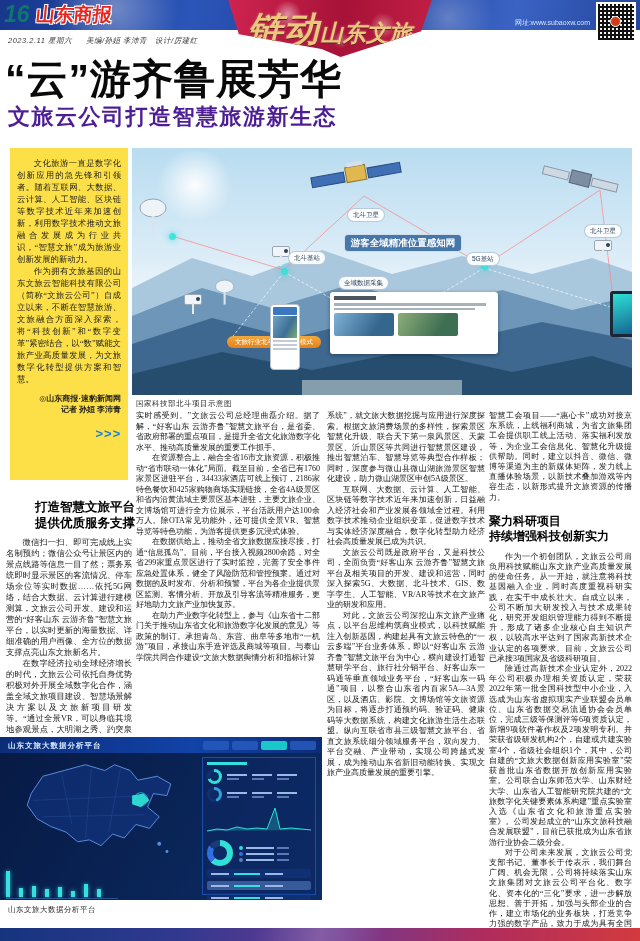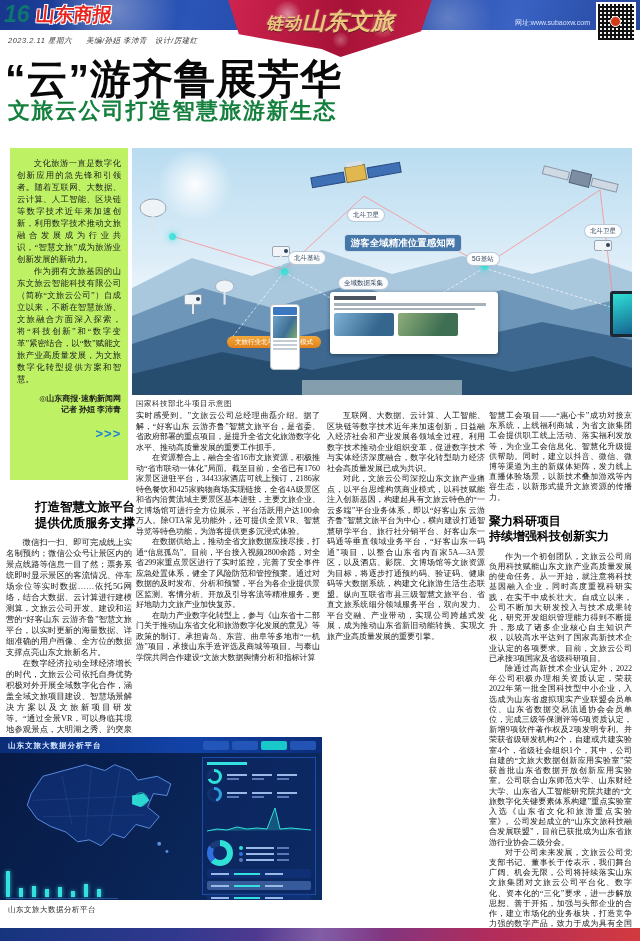--- a/index.html
+++ b/index.html
@@ -31,32 +31,32 @@
   .ribbon{left:224px;top:0;width:212px;height:57px;z-index:4;
     background:linear-gradient(100deg,#d02550 0%,#a81238 55%,#c32046 100%);
     clip-path:polygon(2% 0,98% 0,93% 55%,55% 100%,46% 86%,7% 60%);}
   .ribbon::before{content:'';position:absolute;inset:0;
     background:radial-gradient(circle at 30% 25%,rgba(255,255,255,.5),transparent 9%),
                radial-gradient(circle at 75% 45%,rgba(255,230,200,.45),transparent 8%),
                radial-gradient(circle at 55% 70%,rgba(255,255,255,.3),transparent 7%);}
   .ribbon .btxt{position:absolute;left:0;top:6px;width:100%;text-align:center;
     font-family:"Liberation Sans",sans-serif;font-style:italic;color:#ecc77e;
     text-shadow:0 1px 1px #5e0a1e,0 0 2px rgba(255,240,200,.6);white-space:nowrap;}
-  .ribbon .b1{font-size:17px;font-weight:900;letter-spacing:1px;}
+  .ribbon .b1{font-size:35px;font-weight:900;letter-spacing:1px;}
   .ribbon .b2{font-size:23px;font-weight:700;}
 
   .dateline{left:8px;top:36px;font:7.5px/10px "Liberation Sans",sans-serif;color:#3a3a3a;letter-spacing:.5px;}
   .dateline span{margin-right:14px;font-style:italic;}
 
   
   .h-title{left:5px;top:56px;font:900 41px/46px "Liberation Sans",sans-serif;color:#090909;letter-spacing:1px;white-space:nowrap;}
-  .h-sub{left:8px;top:98px;font:600 22px/26px "Liberation Sans",sans-serif;color:#15803d;letter-spacing:1.5px;white-space:nowrap;}
-
-  
-  .introbox{left:10px;top:148px;width:118px;height:332px;background:#bef264;
+  .h-sub{left:8px;top:104px;font:600 22px/26px "Liberation Sans",sans-serif;color:#4c1d95;letter-spacing:1.5px;white-space:nowrap;}
+
+  
+  .introbox{left:10px;top:148px;width:118px;height:332px;background:#fde047;
     padding:10px 7px 6px 7px;box-sizing:border-box;color:#1c1c1c;
     font-size:8.4px;line-height:12px;text-align:justify;}
   .introbox p{margin:0;text-indent:2em;}
   .credit{margin-top:7px;text-align:right;font-weight:bold;font-size:8px;line-height:11px;}
   .morearrow{margin-top:12px;text-align:right;color:#1f7fd0;
     font:italic 900 13px/14px "Liberation Sans",sans-serif;letter-spacing:1px;}
 
   
   .sideh{left:8px;top:499px;font:bold 12.5px/16px "Liberation Sans",sans-serif;color:#000;margin-left:27px;}
   .sidetext{left:6px;top:537px;width:126px;height:197px;overflow:hidden;
@@ -276,21 +276,23 @@
 <div class="abs cap cap1">国家科技部北斗项目示意图</div>
 
 <div class="col c1">
   <p class="cont">实时感受到。”文旅云公司总经理曲磊介绍。据了解，“好客山东 云游齐鲁”智慧文旅平台，是省委、省政府部署的重点项目，是提升全省文化旅游数字化水平、推动高质量发展的重要工作抓手。</p>
   <p>在资源整合上，融合全省16市文旅资源，积极推动“省市联动一体化”局面。截至目前，全省已有1760家景区进驻平台，34433家酒店可线上预订，2186家特色餐饮和425家购物商场实现链接，全省4A级景区和省内沿黄流域主要景区基本进驻，主要文旅企业、文博场馆可进行全方位展示，平台活跃用户达100余万人。除OTA常见功能外，还可提供全景VR、智慧导览等特色功能，为游客提供更多沉浸式体验。</p>
   <p>在数据供给上，推动全省文旅数据应接尽接，打通“信息孤岛”。目前，平台接入视频2800余路，对全省299家重点景区进行了实时监控，完善了安全事件应急处置体系，健全了风险防范和管控预案。通过对数据的及时发布、分析和预警，平台为各企业提供景区监测、客情分析、开放及引导客流等精准服务，更好地助力文旅产业加快复苏。</p>
   <p>在助力产业数字化转型上，参与《山东省十二部门关于推动山东省文化和旅游数字化发展的意见》等政策的制订。承担青岛、东营、曲阜等多地市“一机游”项目，承接山东手造评选及商城等项目。与泰山学院共同合作建设“文旅大数据舆情分析和指标计算</p>
 </div>
 
 <div class="col c2">
+  <p class="cont">系统”，就文旅大数据挖掘与应用进行深度探索。根据文旅消费场景的多样性，探索景区智慧化升级、联合天下第一泉风景区、天蒙景区、沂山景区等共同进行智慧景区建设，推出智慧泊车、智慧导览等典型合作样板；同时，深度参与微山县微山湖旅游景区智慧化建设，助力微山湖景区申创5A级景区。</p>
   <p>互联网、大数据、云计算、人工智能、区块链等数字技术近年来加速创新，日益融入经济社会和产业发展各领域全过程。利用数字技术推动企业组织变革，促进数字技术与实体经济深度融合，数字化转型助力经济社会高质量发展已成为共识。</p>
+  <p>文旅云公司既是政府平台，又是科技公司，全面负责“好客山东 云游齐鲁”智慧文旅平台及相关项目的开发、建设和运营，同时深入探索5G、大数据、北斗技术、GIS、数字孪生、人工智能、VR/AR等技术在文旅产业的研发和应用。</p>
   <p>对此，文旅云公司深挖山东文旅产业痛点，以平台思维构筑商业模式，以科技赋能注入创新基因，构建起具有文旅云特色的“一云多端”平台业务体系，即以“好客山东 云游齐鲁”智慧文旅平台为中心，横向建设打通智慧研学平台、旅行社分销平台、好客山东一码通等垂直领域业务平台，“好客山东一码通”项目，以整合山东省内百家5A—3A景区，以及酒店、影院、文博场馆等文旅资源为目标，将逐步打通预约码、验证码、健康码等大数据系统，构建文化旅游生活生态联盟。纵向互联省市县三级智慧文旅平台、省直文旅系统细分领域服务平台，双向发力、平台交融、产业带动，实现公司跨越式发展，成为推动山东省新旧动能转换、实现文旅产业高质量发展的重要引擎。</p>
 </div>
 
 <div class="col c3">
   <p class="cont">智慧工会项目——“惠心卡”成功对接京东系统，上线福利商城，为省文旅集团工会提供职工线上活动、落实福利发放等，为企业工会信息化、智慧化升级提供帮助。同时，建立以抖音、微信、微博等渠道为主的新媒体矩阵，发力线上直播体验场景，以新技术叠加游戏等内容生态，以新形式提升文旅资源的传播力。</p>
   <h3>
     <div>聚力科研项目</div>
     <div>持续增强科技创新实力</div>
   </h3>
   <p>作为一个初创团队，文旅云公司肩负用科技赋能山东文旅产业高质量发展的使命任务。从一开始，就注意将科技基因融入企业，同时高度重视科研实践，在实干中成长壮大。自成立以来，公司不断加大研发投入与技术成果转化，研究开发组织管理能力得到不断提升，形成了诸多企业核心自主知识产权，以较高水平达到了国家高新技术企业认定的各项要求。目前，文旅云公司已承接3项国家及省级科研项目。</p>

